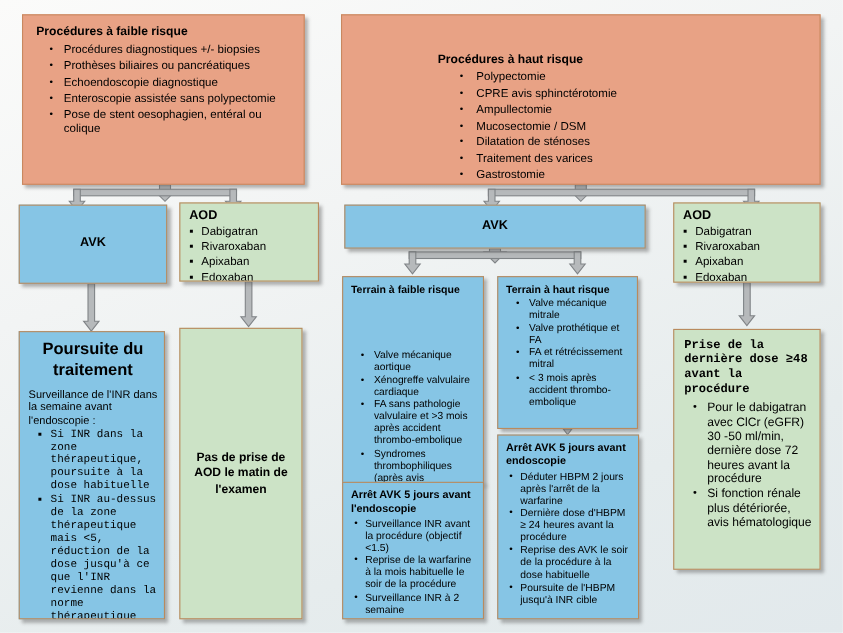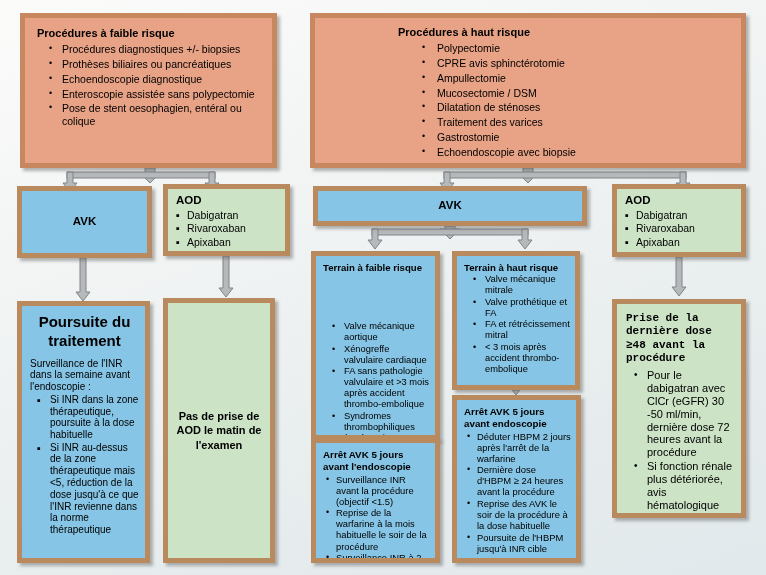--- a/index.html
+++ b/index.html
@@ -6,21 +6,21 @@
   html, body {
     width: 766px; height: 575px;
     font-family: "Liberation Sans", sans-serif;
     background: linear-gradient(160deg, #fbfbfa 0%, #f2f4f4 35%, #e6eced 75%, #e2e9ec 100%);
     overflow: hidden;
   }
   #canvas { position: relative; width: 766px; height: 575px; }
 
   .box {
     position: absolute;
-    border: 5px solid #4d7c0f;
+    border: 1px solid #4d7c0f;
     box-shadow: 3px 3px 3px rgba(90,90,90,0.45);
     overflow: hidden;
     line-height: 1.18;
   }
   .orange { background: #e8a285; border-color: #c8885f; }
   .blue   { background: #86c5e5; border-color: #b98a5e; }
   .green  { background: #cce3c6; border-color: #b98a5e; }
 
   .box .hd {
     font-weight: bold;
@@ -44,21 +44,21 @@
   ul.sq  { padding-left: 11px; }
 
   
   #box-low-risk  { left: 20px;  top: 13px;  width: 257px; height: 155px; padding: 9px 10px 0 12px; font-size: 10.5px; }
   #box-low-risk .hd { font-size: 11px; margin-bottom: 3px; }
   #box-low-risk ul { padding-left: 25px; }
   #box-low-risk ul.dot > li::before { left: -13px; }
   #box-low-risk li { margin-bottom: 2.5px; }
 
   #box-high-risk { left: 310px; top: 13px;  width: 436px; height: 155px; padding: 8px 10px 0 12px; font-size: 10.5px; }
-  #box-high-risk .hd { font-size: 11px; margin-bottom: 3px; text-align: center; padding-right: 130px;}
+  #box-high-risk .hd { font-size: 11px; margin-bottom: 3px; text-align: center; padding-right: 130px; margin-top: 26px;}
   #box-high-risk ul { padding-left: 110px; }
   #box-high-risk ul.dot > li::before { left: -15px; }
   #box-high-risk li { margin-bottom: 2.5px; }
 
   
   #box-avk-left { left: 17px; top: 186px; width: 135px; height: 72px;
                   display:flex; align-items:center; justify-content:center; }
   #box-avk-left .hd { font-size: 11.5px; }
 
   #box-aod-left { left: 163px; top: 184px; width: 127px; height: 72px; padding: 5px 6px 0 8px; font-size: 10.5px; }
@@ -85,21 +85,21 @@
   #box-terrain-high { left: 452px; top: 251px; width: 128px; height: 139px; padding: 6px 5px 0 7px; font-size: 9.3px; }
   #box-terrain-high .hd { font-size: 9.6px; margin-bottom: 1px; }
   #box-terrain-high ul { padding-left: 21px; }
   #box-terrain-high ul.dot > li::before { left: -12px; }
   #box-terrain-high li { margin-bottom: 0.5px; }
 
   
   #box-poursuite { left: 17px; top: 301px; width: 133px; height: 262px; padding: 7px 6px 0 8px; font-size: 10px; }
   #box-poursuite .hd { font-size: 15px; text-align: center; line-height: 1.25; margin-bottom: 7px; }
   #box-poursuite .lead { margin-bottom: 1px; }
-  #box-poursuite ul { padding-left: 20px; }
+  #box-poursuite ul { padding-left: 20px; font-family: Liberation Mono, monospace; }
   #box-poursuite ul.sq > li::before { left: -13px; }
   #box-poursuite li { margin-bottom: 0.5px; }
 
   #box-pas-prise { left: 163px; top: 298px; width: 112px; height: 265px;
                    display:flex; align-items:center; justify-content:center; padding: 0 6px; }
   #box-pas-prise .hd { font-size: 11px; text-align: center; line-height: 1.32; }
 
   #box-arret-low { left: 311px; top: 438px; width: 129px; height: 125px; padding: 6px 5px 0 7px; font-size: 9.4px; }
   #box-arret-low .hd { font-size: 9.8px; margin-bottom: 1px; line-height: 1.2; }
   #box-arret-low ul { padding-left: 13px; }

